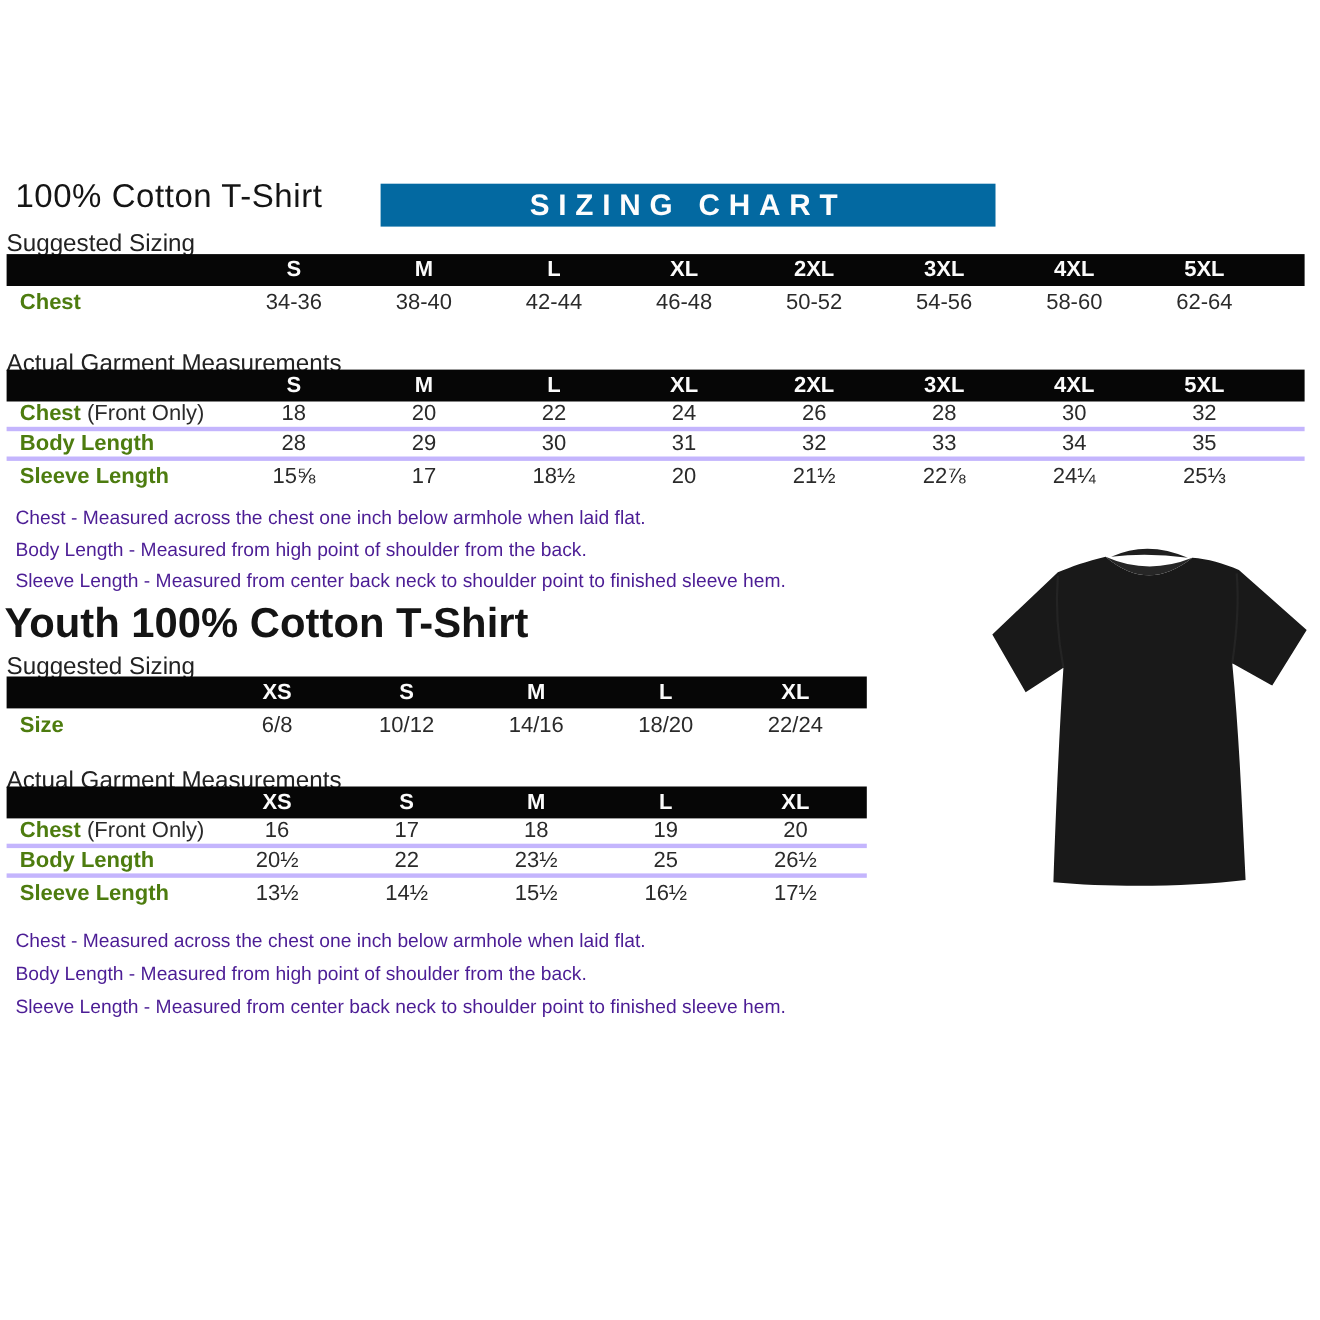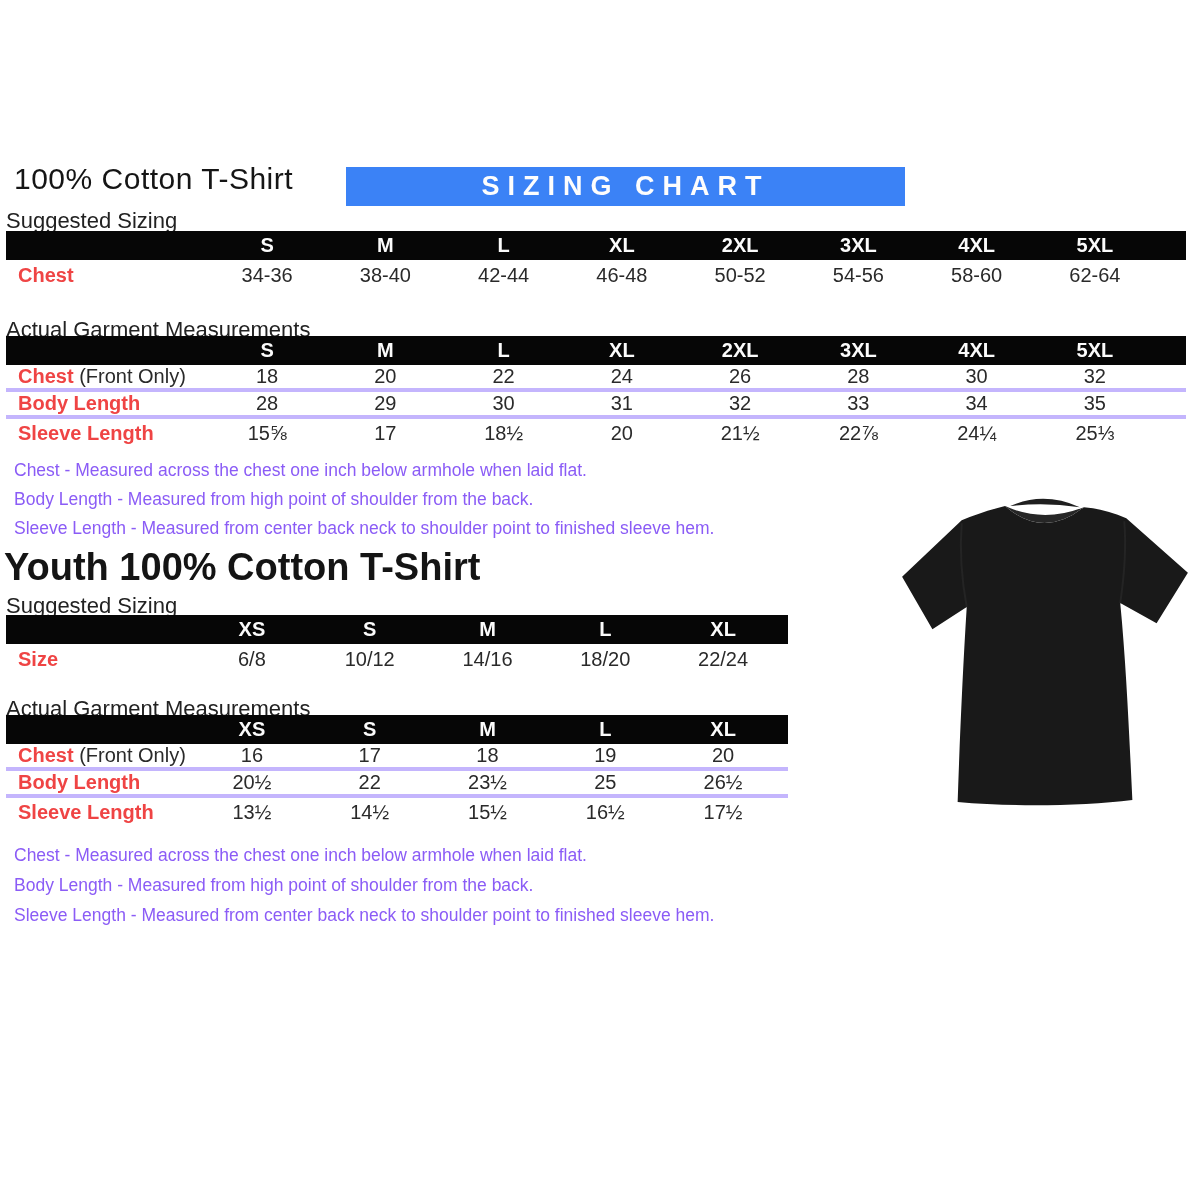--- a/index.html
+++ b/index.html
@@ -2,43 +2,43 @@
 <html><head>
 <meta charset="utf-8">
 <style>
   html,body{margin:0;padding:0;background:#fff;}
   #canvas{position:relative;width:1200px;height:1047px;background:#ffffff;
     font-family:"Liberation Sans", sans-serif;color:#1c1c1c;overflow:hidden;}
 
   .abs{position:absolute;}
 
   .page-title{left:14px;top:162px;font-size:30px;font-weight:400;color:#151515;letter-spacing:0.5px;}
-  .banner{left:346px;top:167px;width:559px;height:39px;background:#3b82f6;
+  .banner{left:346px;top:167px;width:559px;height:39px;background:#0369a1;
     display:flex;align-items:center;justify-content:center;}
   .banner span{color:#fdfdfd;font-size:27px;font-weight:bold;letter-spacing:8px;}
 
   .section-label{font-size:22px;color:#222;}
 
   .size-table{position:absolute;}
   .size-table .thead{display:flex;align-items:center;background:#060606;height:29px;
     padding-right:var(--pr);box-sizing:border-box;width:100%;}
   .size-table .thead .col{flex:1;text-align:center;color:#fbfbfb;font-weight:bold;font-size:20px;}
   .size-table .col-label{flex:0 0 var(--label);padding-left:12px;box-sizing:border-box;}
   .size-table .trow{display:flex;align-items:center;font-size:20px;color:#2a2a2a;
     padding-right:var(--pr);box-sizing:border-box;}
   .size-table .trow .col{flex:1;text-align:center;}
-  .size-table .row-label{font-weight:bold;color:#ef4444;}
+  .size-table .row-label{font-weight:bold;color:#4d7c0f;}
   .size-table .row-suffix{font-weight:normal;}
   .adult-w{--label:202px;--pr:32px;width:1180px;}
   .youth-w{--label:187px;--pr:6px;width:782px;}
   .suggested .trow{height:31px;}
   .actual .trow{height:27px;border-bottom:4px solid #c4b5fd;}
   .actual .trow:last-child{height:29px;border-bottom:none;}
 
-  .notes p{margin:0;font-size:17.5px;color:#8b5cf6;}
+  .notes p{margin:0;font-size:17.5px;color:#4c1d95;}
   .notes-a p{line-height:29px;}
   .notes-b p{line-height:30px;}
 
   .youth-title{left:4px;top:546px;font-size:38px;font-weight:bold;color:#141414;}
 </style>
 </head>
 <body>
 
 <div id="canvas">
 

